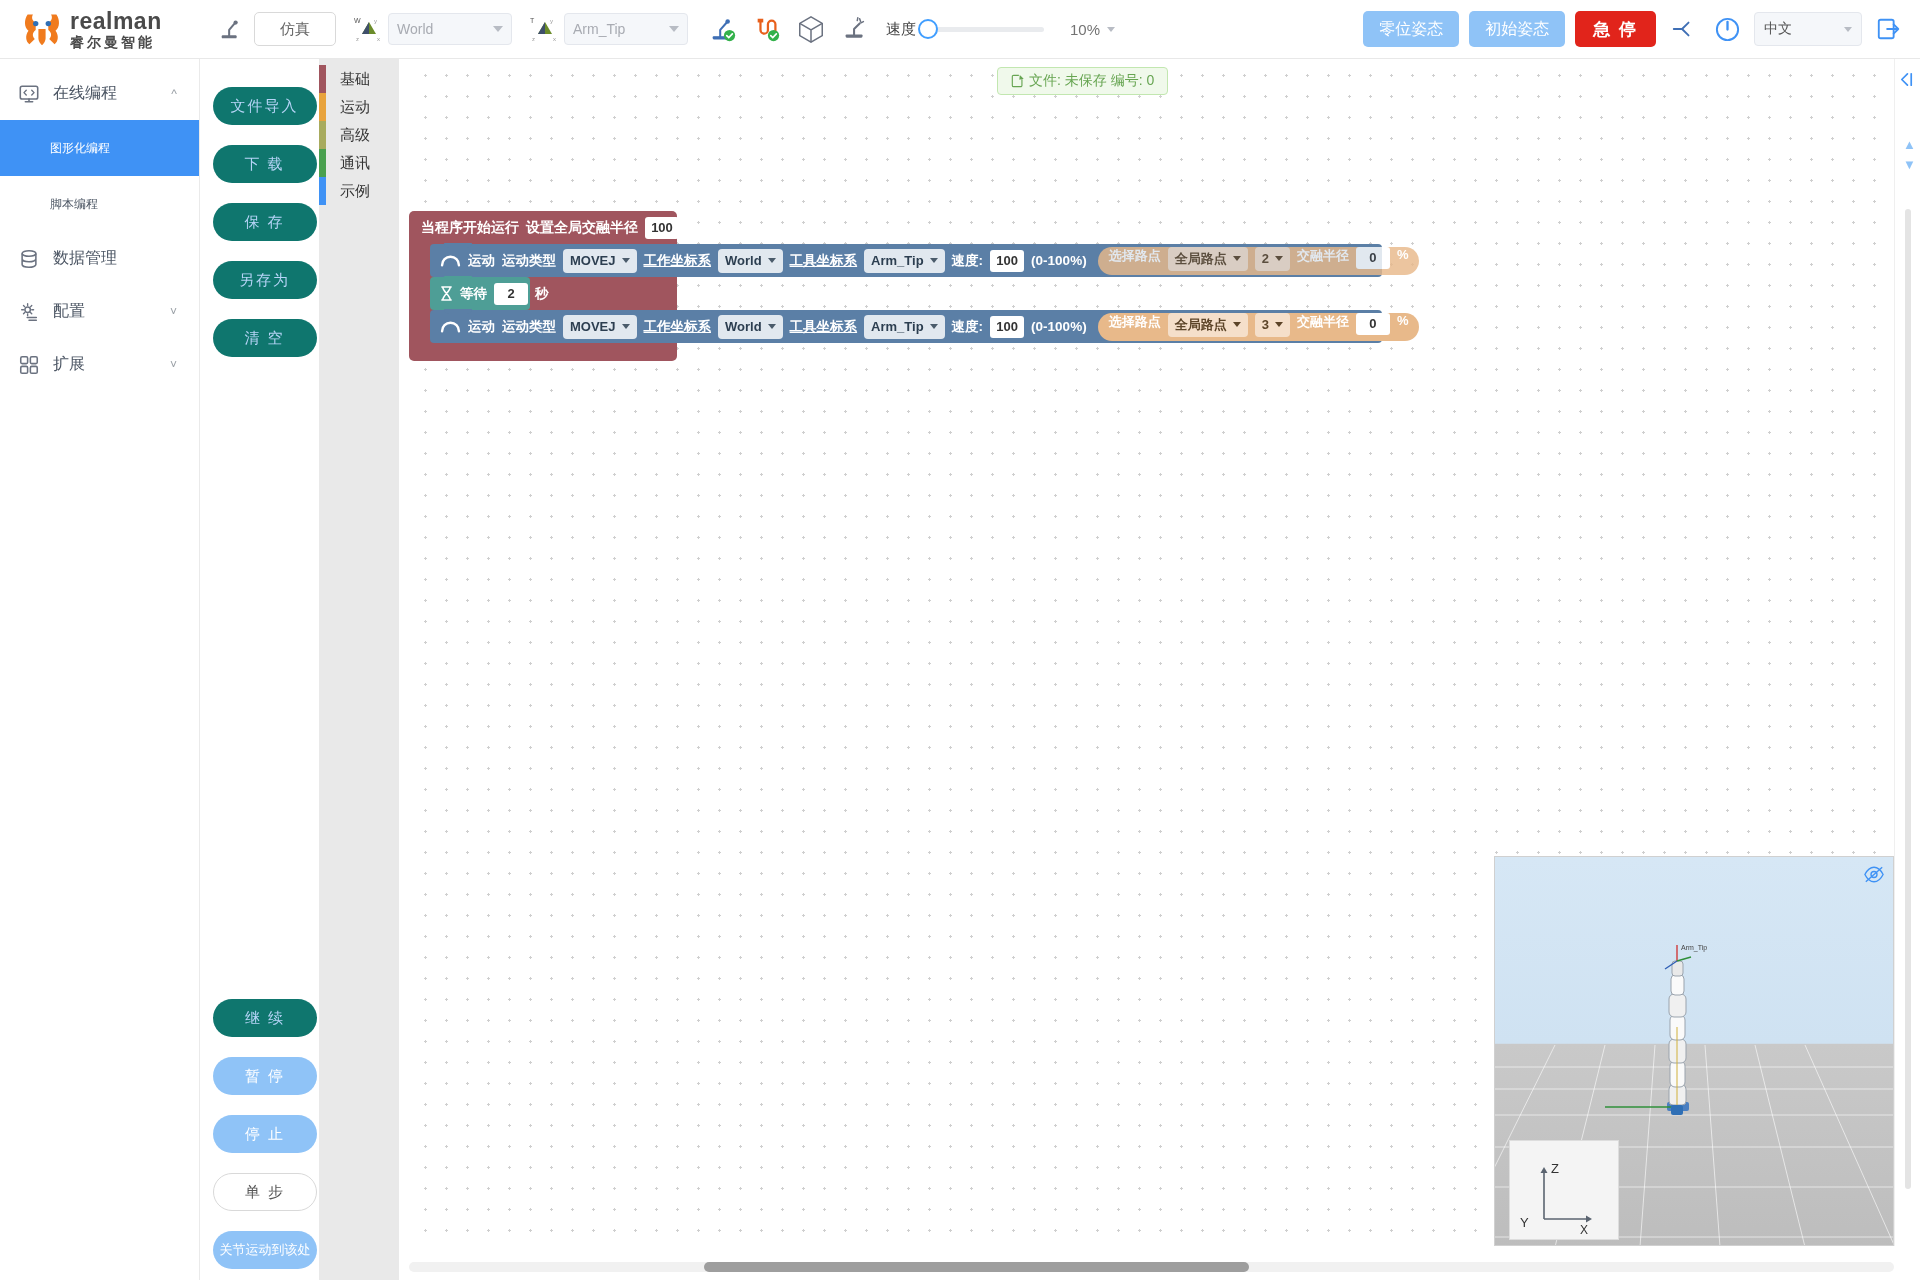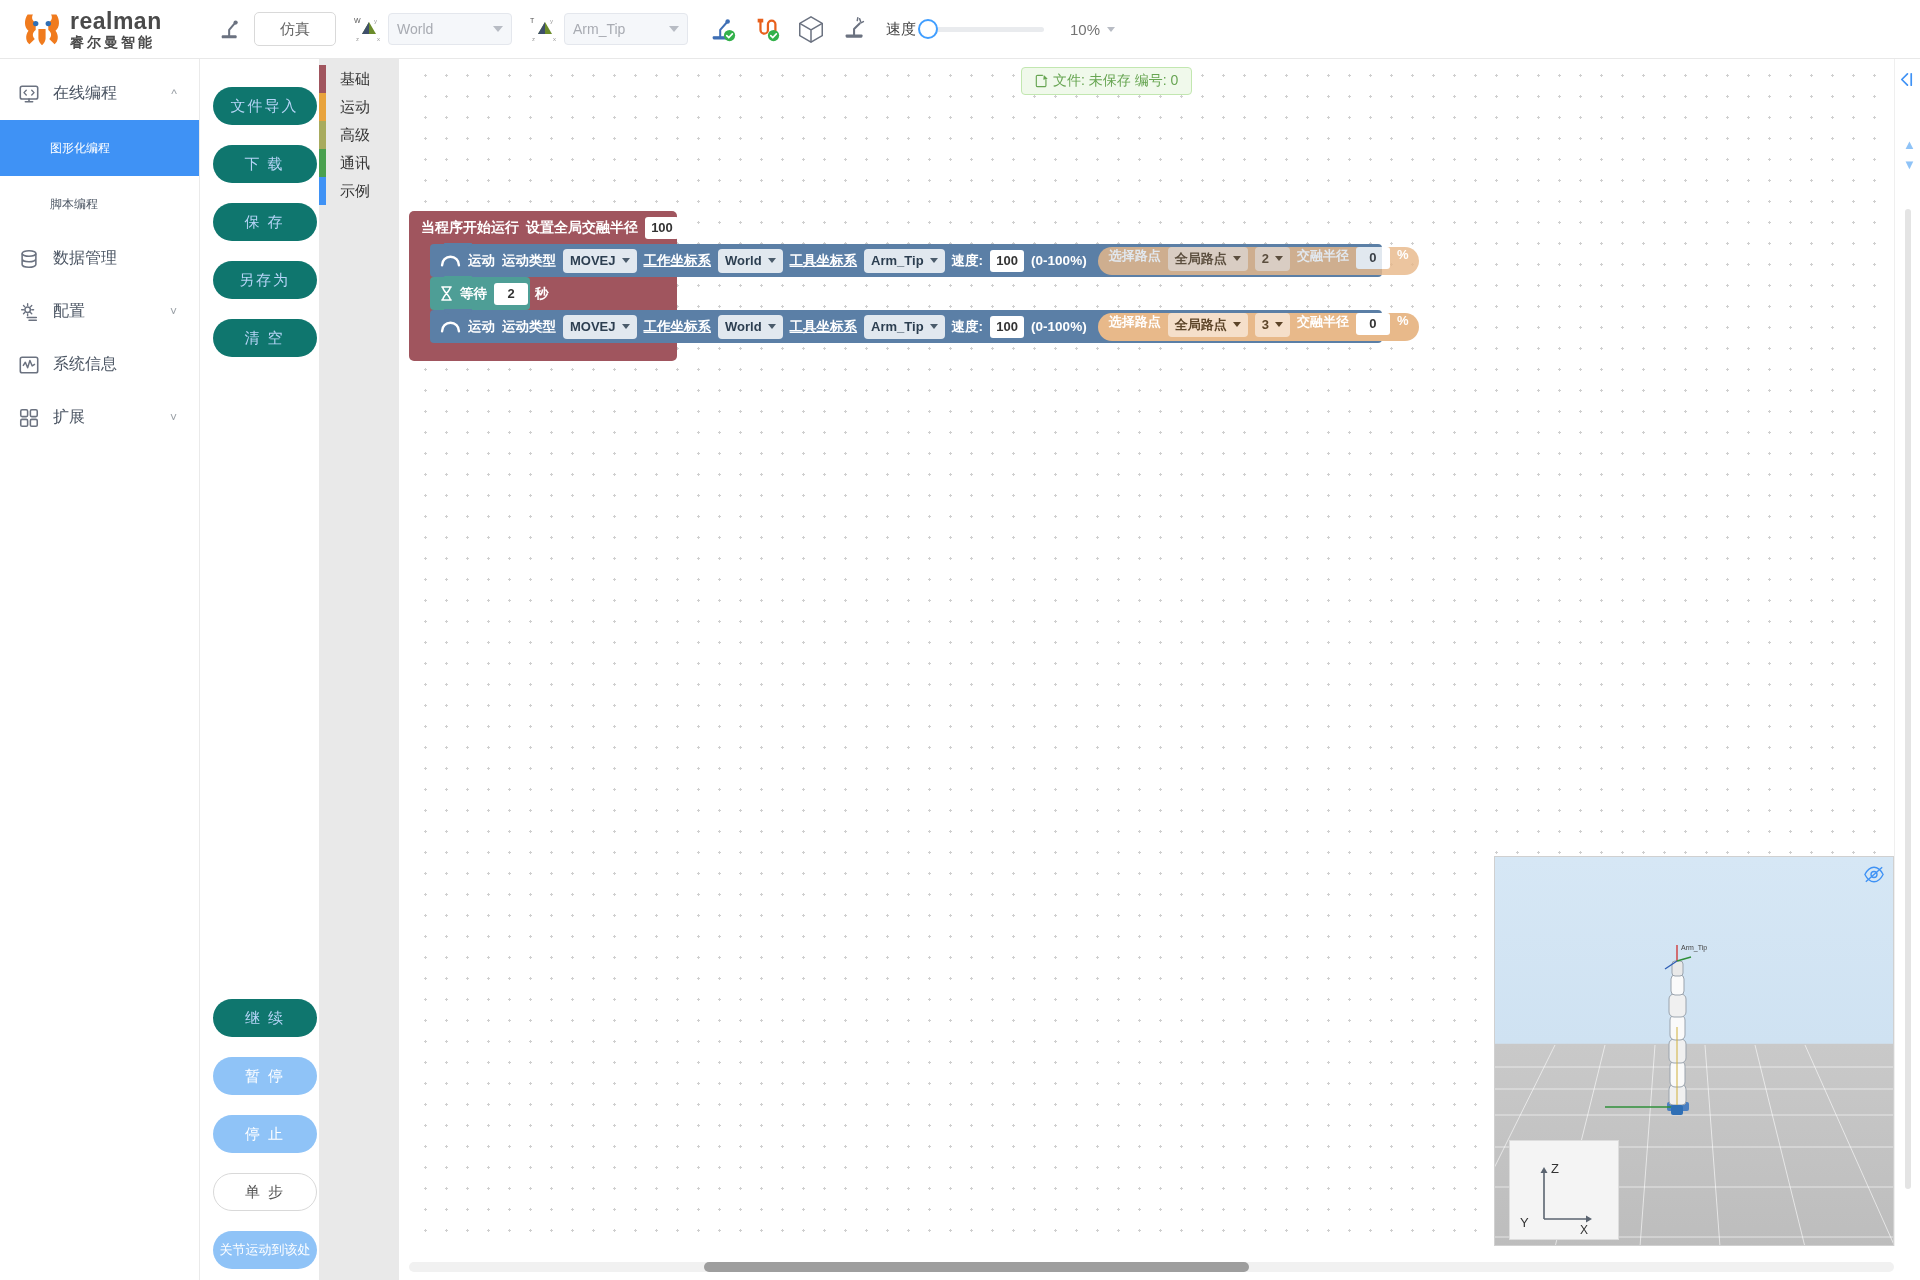--- a/index.html
+++ b/index.html
@@ -108,21 +108,21 @@
   .canvas {
     position: absolute; left: 409px; top: 59px; right: 26px; bottom: 34px;
     background: #fff;
     background-image: radial-gradient(#cfcfcf 1.1px, transparent 1.2px);
     background-size: 21px 21px; background-position: 6px 6px;
     overflow: hidden;
   }
 
   
   .filechip {
-    position: absolute; left: 612px; top: 8px; height: 28px; padding: 0 13px;
+    position: absolute; left: 588px; top: 8px; height: 28px; padding: 0 13px;
     background: #f0f9eb; border: 1px solid #c2e7b0; border-radius: 4px; color: #67a552;
     display: flex; align-items: center; font-size: 14px; gap: 4px;
   }
 
   
   .prog { position: absolute; left: 0px; top: 150px; }
   .blk-root {
     background: #a0555e; border-radius: 5px 5px 5px 5px; width: 268px; padding-bottom: 18px;
     position: relative;
   }
@@ -295,20 +295,46 @@
 
     <div class="speed-label">速度</div>
     <div class="slider">
       <div class="slider-knob"></div>
     </div>
     <div class="speed-val">
       <span>10%</span>
       <span class="chev chev-sm"></span>
     </div>
 
+    <div class="tb-right">
+      <div class="btn-blue">零位姿态</div>
+      <div class="btn-blue">初始姿态</div>
+      <div class="btn-stop">急 停</div>
+      <div class="tb-icon">
+        <svg viewBox="0 0 26 26" width="24" height="24">
+          <path d="M3 13 h8 M19 6 l-7 7 7 7" stroke="#3f6fb5" stroke-width="2" fill="none" stroke-linecap="round" stroke-linejoin="round"></path>
+        </svg>
+      </div>
+      <div class="tb-icon">
+        <svg viewBox="0 0 28 28" width="27" height="27">
+          <circle cx="14" cy="14" r="11" fill="none" stroke="#3f92f5" stroke-width="2"></circle>
+          <path d="M14 6 v8" stroke="#3f92f5" stroke-width="2.4" stroke-linecap="round"></path>
+        </svg>
+      </div>
+      <div class="lang-box">
+        <span>中文</span>
+        <span class="chev chev-sm"></span>
+      </div>
+      <div class="tb-icon">
+        <svg viewBox="0 0 28 28" width="26" height="26">
+          <rect x="3" y="4" width="16" height="20" rx="2" fill="none" stroke="#3f92f5" stroke-width="2"></rect>
+          <path d="M12 14 h12 M19 9 l5 5 -5 5" stroke="#3f92f5" stroke-width="2" fill="none" stroke-linecap="round" stroke-linejoin="round"></path>
+        </svg>
+      </div>
+    </div>
   </div>
 
   <div class="leftnav">
 
 
     <div class="nav-item">
       <span class="ni-icon">
         <svg viewBox="0 0 24 24" width="22" height="22">
             <rect x="2.5" y="3.5" width="19" height="14" rx="2" fill="none" stroke="#6b7280" stroke-width="1.7"></rect>
             <path d="M12 17.5 v3 M8 20.5 h8" stroke="#6b7280" stroke-width="1.7" stroke-linecap="round"></path>
@@ -341,29 +367,20 @@
         <svg viewBox="0 0 24 24" width="22" height="22">
             <circle cx="10.5" cy="9.5" r="3" fill="none" stroke="#6b7280" stroke-width="1.7"></circle>
             <path d="M10.5 3 v2 M10.5 14 v2 M4 9.5 h2 M15 9.5 h2 M6 5 l1.4 1.4 M13.6 12.6 L15 14 M15 5 l-1.4 1.4 M7.4 12.6 L6 14" stroke="#6b7280" stroke-width="1.5" stroke-linecap="round"></path>
             <path d="M10 18 h10 M12 21 h8" stroke="#6b7280" stroke-width="1.6" stroke-linecap="round"></path>
           </svg>
       </span>
       <span>配置</span>
       <span class="ni-arrow">˅</span>
     </div>
 
-    <div class="nav-item">
-      <span class="ni-icon">
-        <svg viewBox="0 0 24 24" width="22" height="22">
-            <rect x="2.5" y="3.5" width="19" height="17" rx="2" fill="none" stroke="#6b7280" stroke-width="1.7"></rect>
-            <path d="M5.5 13 L8 9 L10.5 15 L13 7 L15.5 13 L18.5 11" fill="none" stroke="#6b7280" stroke-width="1.6" stroke-linejoin="round"></path>
-          </svg>
-      </span>
-      <span>系统信息</span>
-    </div>
 
     <div class="nav-item">
       <span class="ni-icon">
         <svg viewBox="0 0 24 24" width="22" height="22">
             <rect x="3" y="3" width="7.5" height="7.5" rx="1.5" fill="none" stroke="#6b7280" stroke-width="1.7"></rect>
             <rect x="13.5" y="3" width="7.5" height="7.5" rx="1.5" fill="none" stroke="#6b7280" stroke-width="1.7"></rect>
             <rect x="3" y="13.5" width="7.5" height="7.5" rx="1.5" fill="none" stroke="#6b7280" stroke-width="1.7"></rect>
             <rect x="13.5" y="13.5" width="7.5" height="7.5" rx="1.5" fill="none" stroke="#6b7280" stroke-width="1.7"></rect>
           </svg>
       </span>

